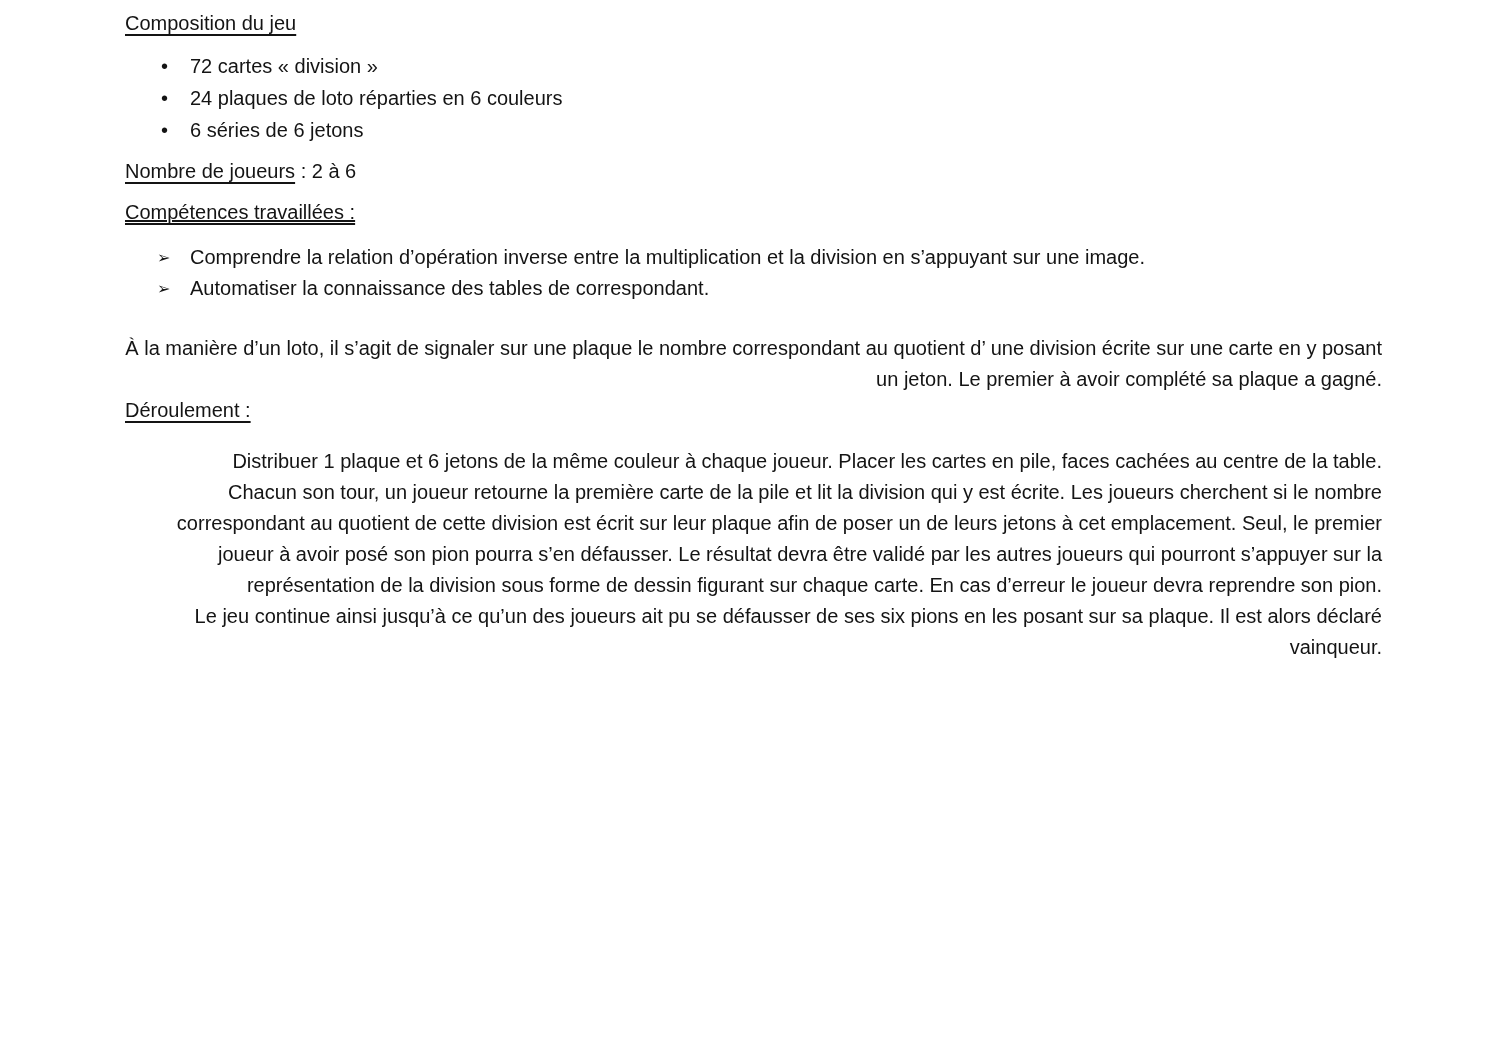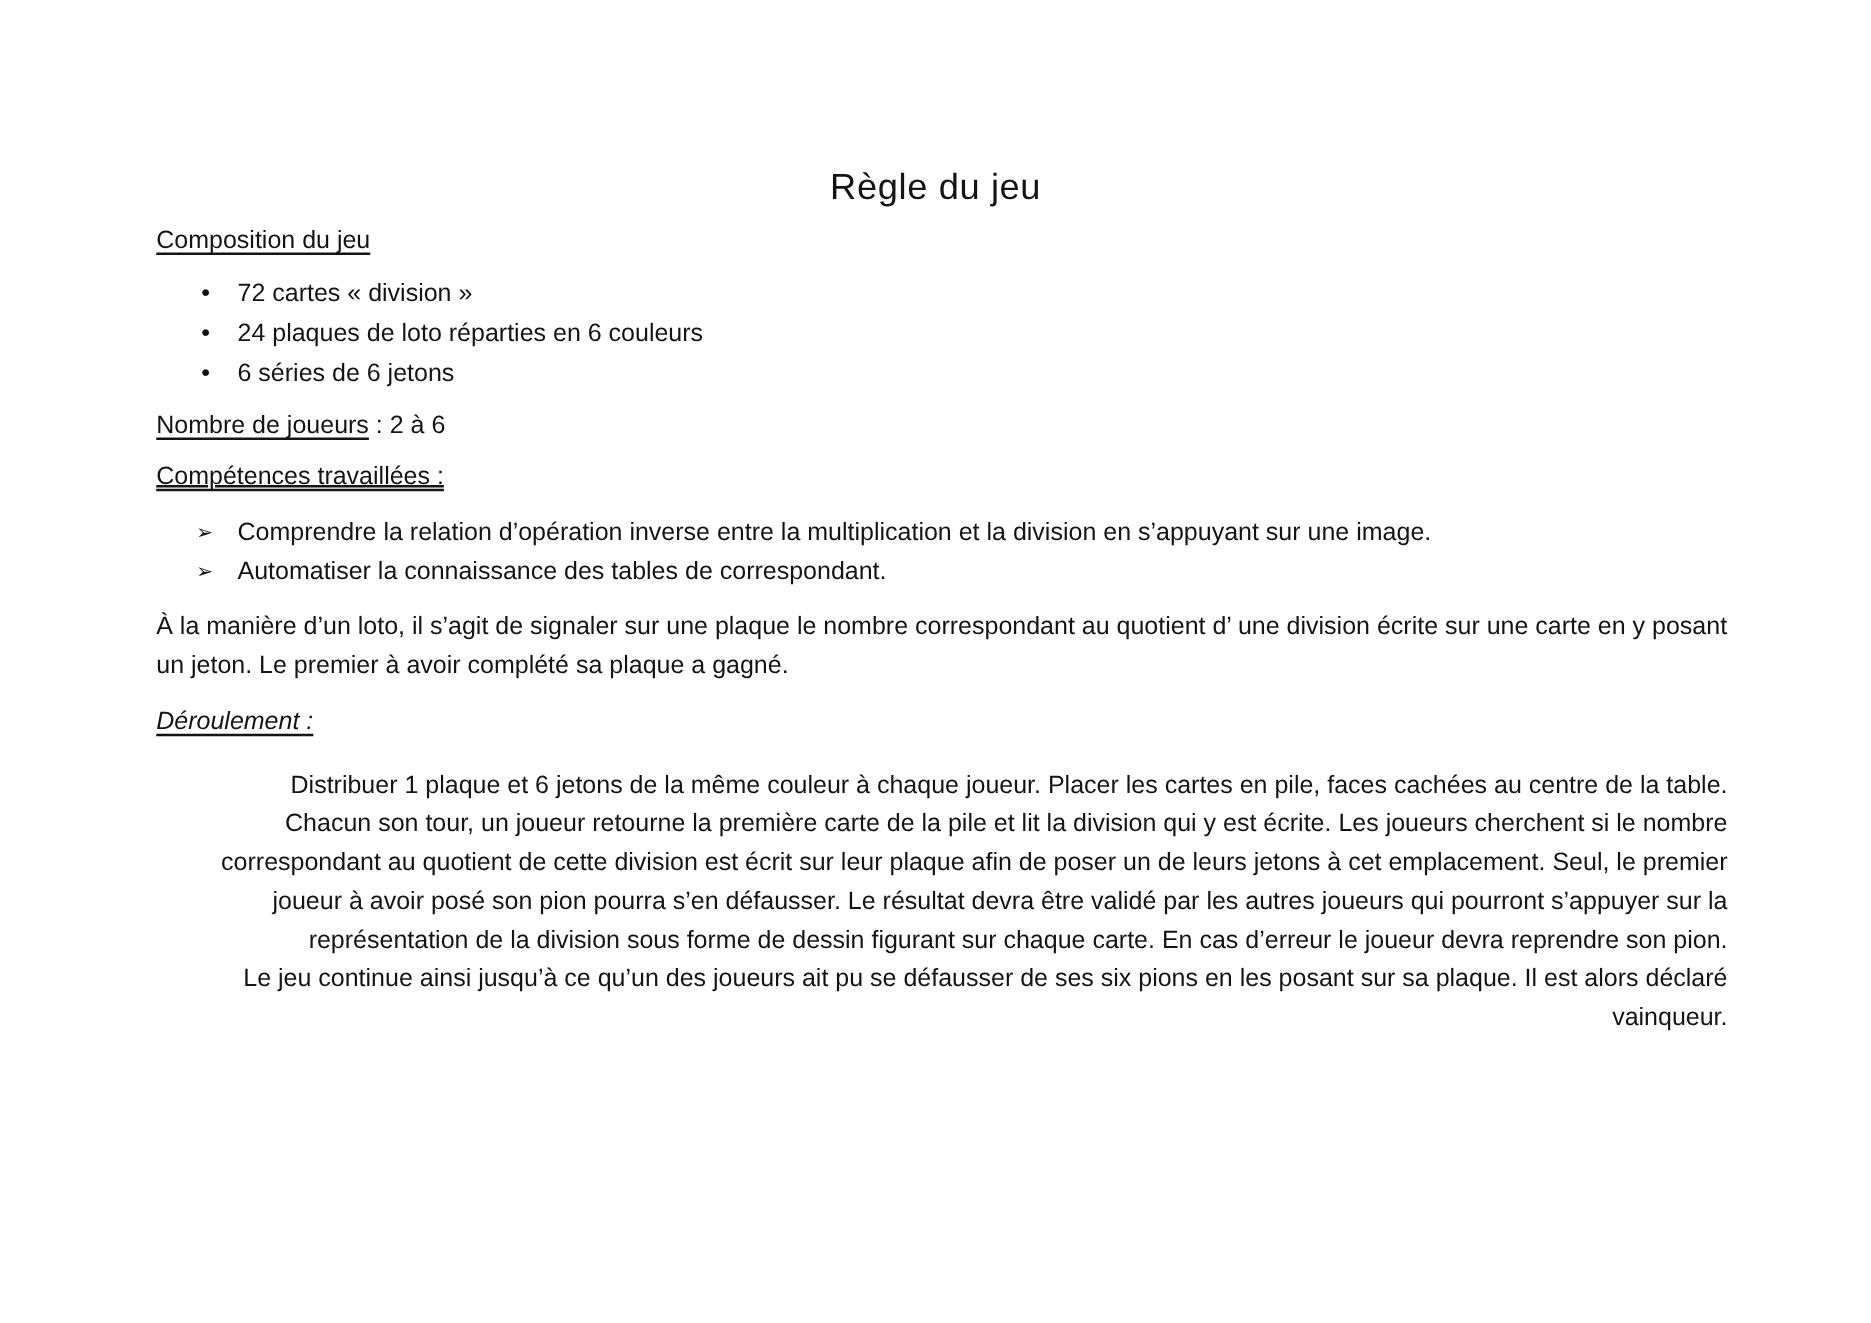--- a/index.html
+++ b/index.html
@@ -30,30 +30,29 @@
   .dot-list{margin-top:14px;}
   .dot-list li{line-height:32px;}
   .dot-list .bullet{position:absolute;left:36px;top:0;}
   .players-line{margin:12px 0 0 0;line-height:26px;}
   .h-competences{margin-top:15px;text-decoration:underline;}
   .arrow-list{margin-top:17px;}
   .arrow-list li{line-height:31px;}
   .arrow-list .bullet{position:absolute;left:32px;top:0;font-size:16px;}
   .h-but{margin-top:10px;}
   .para{margin:0;line-height:31px;}
-  .p-but{margin-top:13px;}
-  .h-deroulement{margin-top:16px;font-style:italic;}
+  .p-but{margin-top:29px;text-align:right;}
+  .h-deroulement{margin-top:2px;}
   .p-deroulement{margin-top:23px;white-space:pre-line;text-align:right;}
 </style>
 </head>
 <body>
 
 <div class="page">
 
-  <h1 class="title">Règle du jeu</h1>
 
   <div class="content">
 
     <p class="heading h-composition"><span class="u">Composition du jeu</span></p>
 
     <ul class="list dot-list">
       <li><span class="bullet">•</span><span>72 cartes « division »</span></li>
       <li><span class="bullet">•</span><span>24 plaques de loto réparties en 6 couleurs</span></li>
       <li><span class="bullet">•</span><span>6 séries de 6 jetons</span></li>
     </ul>

